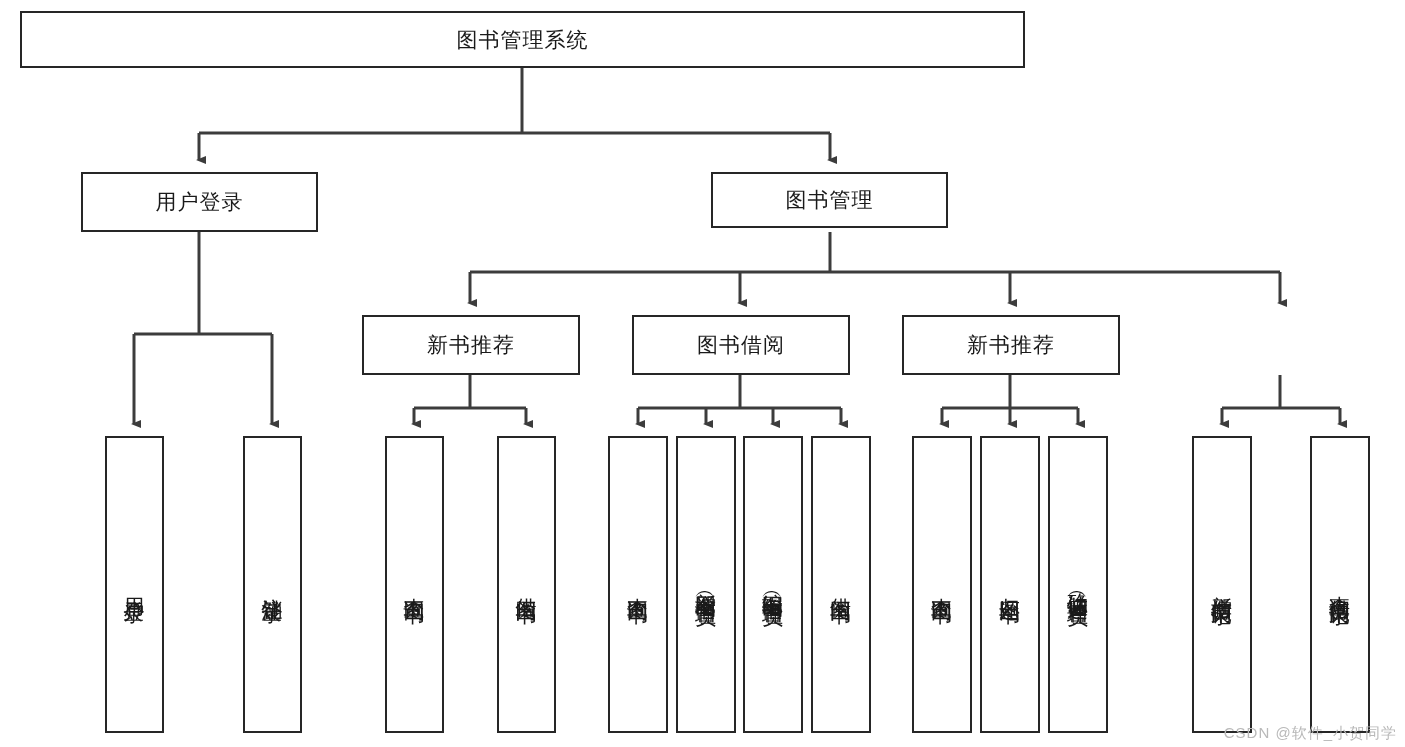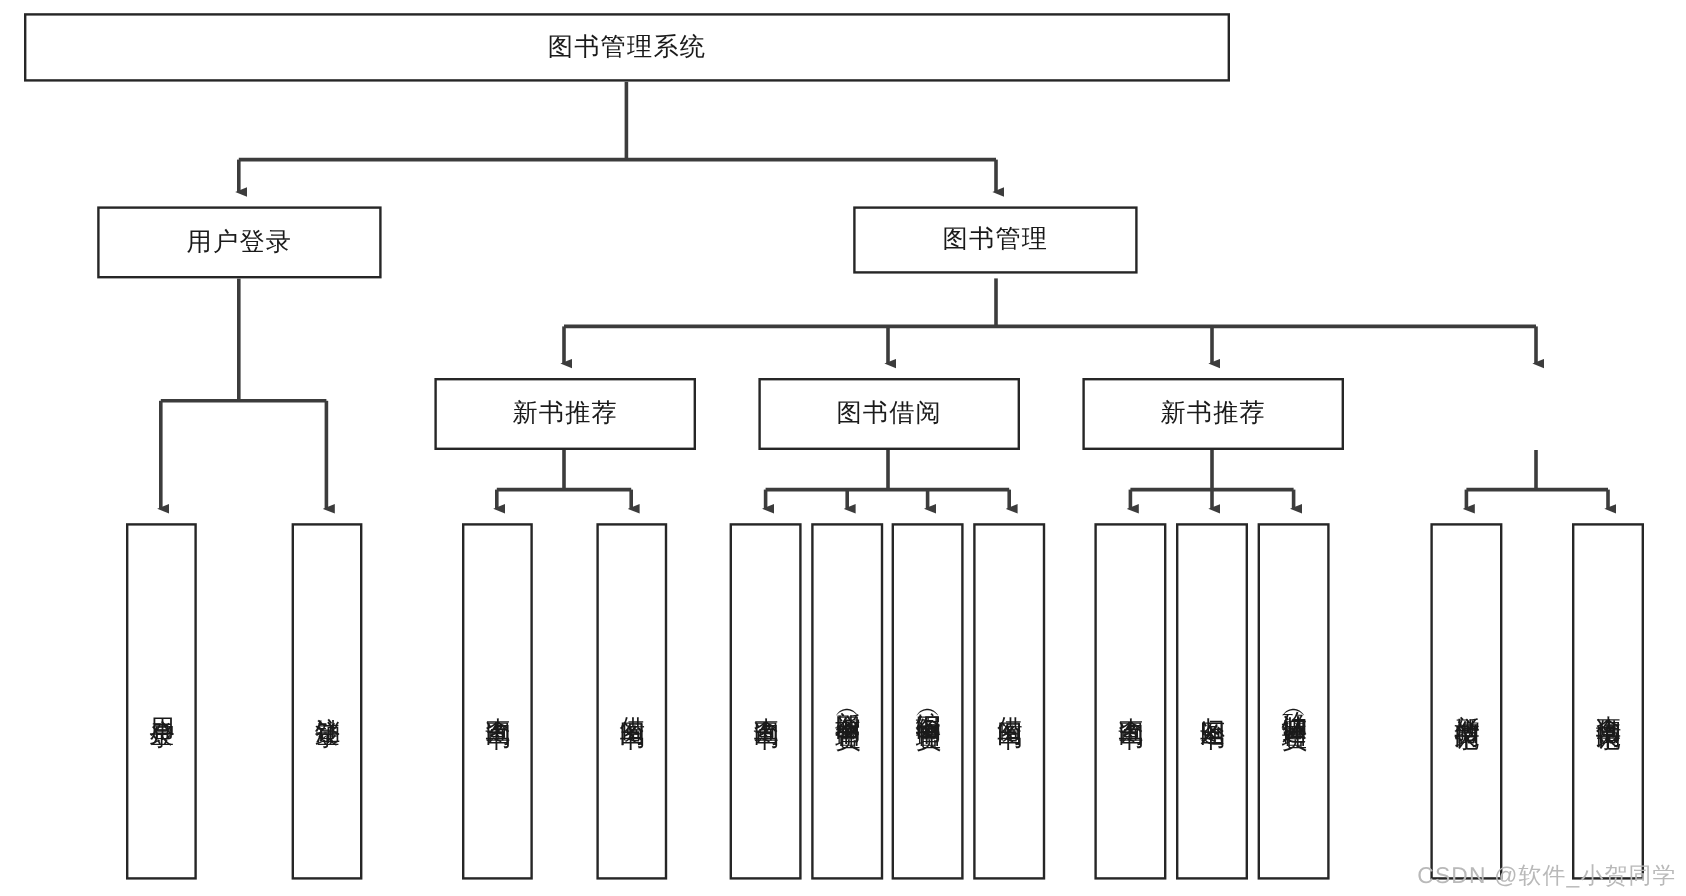--- a/index.html
+++ b/index.html
@@ -11,21 +11,21 @@
   .node{position:absolute;box-sizing:border-box;background:#ffffff;
         border:2px solid #262626;display:flex;align-items:center;
         justify-content:center;color:#1a1a1a;}
   .node.h{font-size:21px;line-height:1.1;letter-spacing:1px;}
   .node.v{font-size:21px;line-height:1.1;letter-spacing:2px;
           writing-mode:vertical-rl;text-orientation:upright;}
   .node.v .txt{writing-mode:vertical-rl;text-orientation:upright;
                display:block;white-space:nowrap;letter-spacing:2px;}
   .node.h .txt{display:block;white-space:nowrap;}
 
-  .watermark{position:absolute;right:8px;bottom:4px;font-size:19px;
+  .watermark{position:absolute;right:8px;bottom:4px;font-size:15px;
              color:#b9b9b9;letter-spacing:1px;white-space:nowrap;}
 </style>
 </head>
 <body>
 
 <div id="stage">
 
   <svg id="wires" viewBox="0 0 1405 747">
     <defs>
       <marker id="arrowhead" markerWidth="10" markerHeight="10" refX="4" refY="7" orient="auto" markerUnits="userSpaceOnUse">

